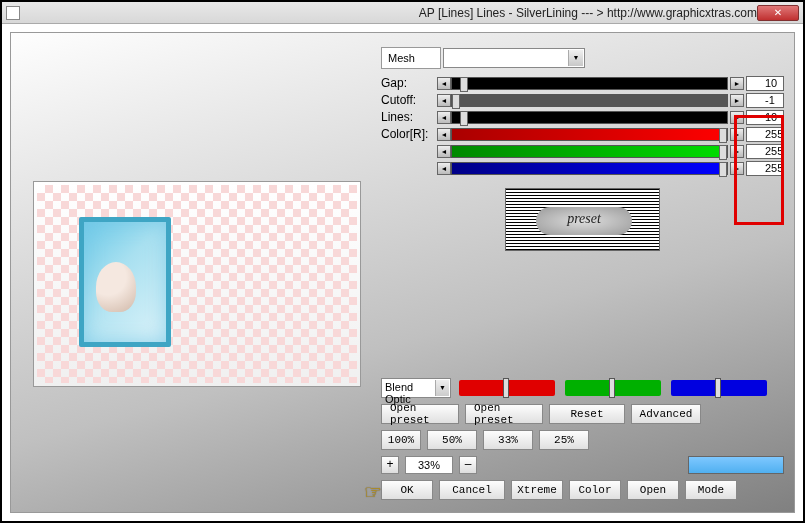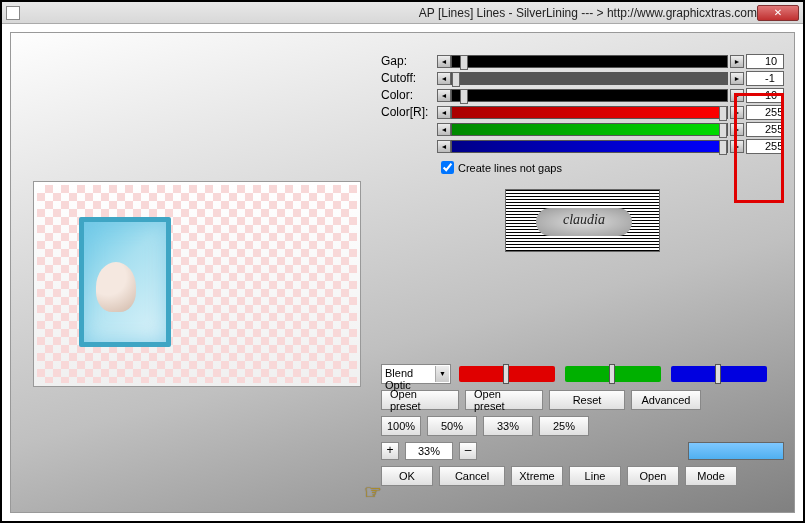--- a/index.html
+++ b/index.html
@@ -36,23 +36,23 @@
   .srow .bar.blue { background: linear-gradient(to right,#008,#00f); }
   .srow .bar.gray { background: linear-gradient(to right,#555,#555); }
   .srow .bar .thumb { position:absolute; top:-1px; width:8px; height:15px; background:#ddd; border:1px solid #666;}
   .srow .scroll-ar { width:14px; height:13px; background:linear-gradient(#eee,#bbb); border:1px solid #666; font-size:7px; text-align:center; line-height:11px;}
   .srow .val { width:30px; height:15px; border:1px solid #666; background:#fff; margin-left:2px; padding:0 18px; font-size:11px; text-align:left;}
   .vals-box { position:absolute; top:40px; right:0; width:50px; height:110px; padding-top:2px;}
   .check-row { display:flex; align-items:center; margin-top:4px; margin-left:56px; color:#000;}
   .check-row input { margin-right:4px; }
   .logo { margin: 12px auto 0; width: 155px; height: 63px; background: repeating-linear-gradient(#000 0 1px, #fff 1px 3px); border:1px solid #666; position:relative; }
   .logo .claudia { position:absolute; top:18px; left:30px; width:96px; height:28px; background: radial-gradient(#ddd,#999); border-radius:14px; color:#222; font-style:italic; font-family: cursive; font-size:14px; text-align:center; line-height:24px; }
-  .bottom-ctrls { position:absolute; bottom:20px; left:370px; right:10px; }
+  .bottom-ctrls { position:absolute; bottom:6px; left:370px; right:10px; }
   .brow { display:flex; align-items:center; margin-bottom:6px; gap:6px; }
-  .btn { height:20px; background:linear-gradient(#fdfdfd,#e0e0e0); border:1px solid #888; padding:0 8px; font-size:11px; display:inline-flex; align-items:center; justify-content:center; cursor:pointer; }
+  .btn { height:20px; background:linear-gradient(#fdfdfd,#e0e0e0); border:1px solid #888; padding:0 8px; font-size:11px; display:inline-flex; align-items:center; justify-content:center; cursor:pointer;font-family:Liberation Mono, monospace; }
   .combo-small { width:70px; height:20px; border:1px solid #888; background:#fff; position:relative; font-size:11px; padding:2px 14px 0 3px;}
   .combo-small .arrow { position:absolute; right:1px; top:1px; width:14px; height:16px; background:linear-gradient(#eee,#ccc); border-left:1px solid #aaa; font-size:7px; text-align:center; line-height:16px;}
   .slider-block { width:100px; height:20px; display:flex; align-items:center; justify-content:center;}
   .slider-block .track { width:96px; height:16px; position:relative; border-radius:2px;}
   .slider-block.red .track{ background:#e00000;}
   .slider-block.green .track{ background:#00b000;}
   .slider-block.blue .track{ background:#0000e0;}
   .slider-block .track .thumb{ position:absolute; top:-2px; left:46%; width:6px; height:20px; background:#ddd; border:1px solid #555;}
   .swatch { width:96px; height:18px; background:linear-gradient(#7ec8ff,#50b0f0); border:1px solid #666; margin-left:auto;}
   .zoom-btn{ width:18px; height:18px; border:1px solid #888; background:linear-gradient(#fff,#ddd); text-align:center; line-height:14px; font-size:12px;}
@@ -72,20 +72,28 @@
   <div class="dialog-body">
 
     <div class="preview">
       <div class="preview-inner">
         <div class="preview-photo"></div>
       </div>
     </div>
 
     <div class="right-col">
 
+      <div class="mesh-row">
+        <div class="mesh-label-box red-box">
+          <span>Mesh</span>
+        </div>
+        <div class="mesh-combo">
+          <span class="arrow">▼</span>
+        </div>
+      </div>
 
       <div class="sliders" style="position:relative;">
         <div class="vals-box red-box"></div>
 
         <div class="srow">
           <div class="lbl">Gap:</div>
           <div class="scroll-ar">◄</div>
           <div class="bar">
               <div class="thumb" style="left:3%"></div>
             </div>
@@ -95,21 +103,21 @@
         <div class="srow">
           <div class="lbl">Cutoff:</div>
           <div class="scroll-ar">◄</div>
           <div class="bar gray">
               <div class="thumb" style="left:0%"></div>
             </div>
           <div class="scroll-ar">►</div>
           <div class="val">-1</div>
         </div>
         <div class="srow">
-          <div class="lbl">Color:</div>
+          <div class="lbl">Lines:</div>
           <div class="scroll-ar">◄</div>
           <div class="bar">
               <div class="thumb" style="left:3%"></div>
             </div>
           <div class="scroll-ar">►</div>
           <div class="val">10</div>
         </div>
         <div class="srow">
           <div class="lbl">Color[R]:</div>
           <div class="scroll-ar">◄</div>
@@ -131,27 +139,23 @@
         <div class="srow">
           <div class="lbl"></div>
           <div class="scroll-ar">◄</div>
           <div class="bar blue">
               <div class="thumb" style="right:0"></div>
             </div>
           <div class="scroll-ar">►</div>
           <div class="val">255</div>
         </div>
 
-        <div class="check-row">
-          <input type="checkbox" checked="" style="">
-          <span>Create lines not gaps</span>
-        </div>
 
         <div class="logo">
-          <div class="claudia">claudia</div>
+          <div class="claudia">preset</div>
         </div>
       </div>
     </div>
 
     <div class="bottom-ctrls">
       <div class="brow">
         <div class="combo-small">
           <span>Blend Optic</span>
           <span class="arrow">▼</span>
         </div>
@@ -190,21 +194,21 @@
         <div class="zoom-btn">+</div>
         <div class="zoom-field">33%</div>
         <div class="zoom-btn">–</div>
         <div class="swatch"></div>
       </div>
 
       <div class="brow">
         <div class="btn" style="width:52px">OK</div>
         <div class="btn" style="width:66px">Cancel</div>
         <div class="btn" style="width:52px">Xtreme</div>
-        <div class="btn" style="width:52px">Line</div>
+        <div class="btn" style="width:52px">Color</div>
         <div class="btn" style="width:52px">Open</div>
         <div class="btn" style="width:52px">Mode</div>
       </div>
     </div>
 
     <div class="point-hand">☞</div>
 
   </div>
 </div>
 

